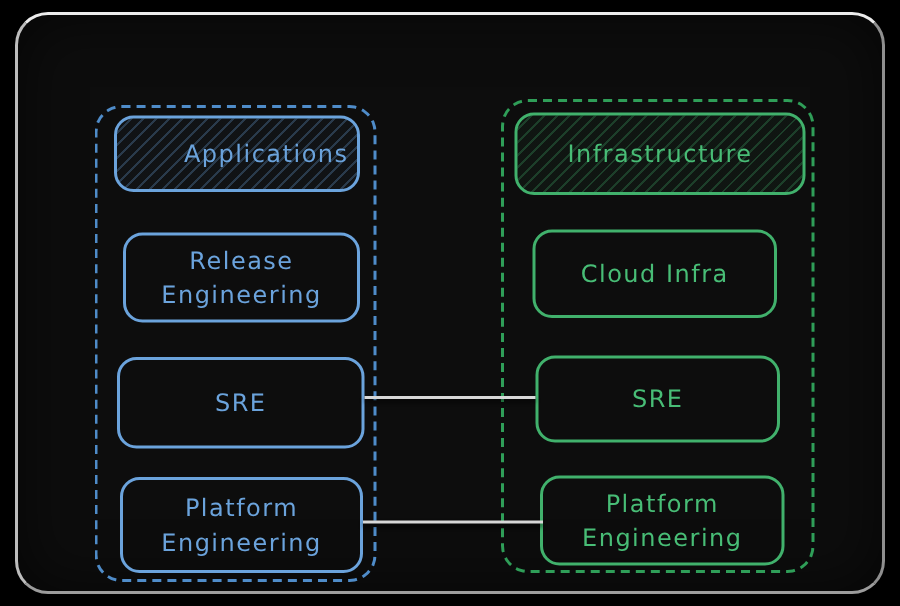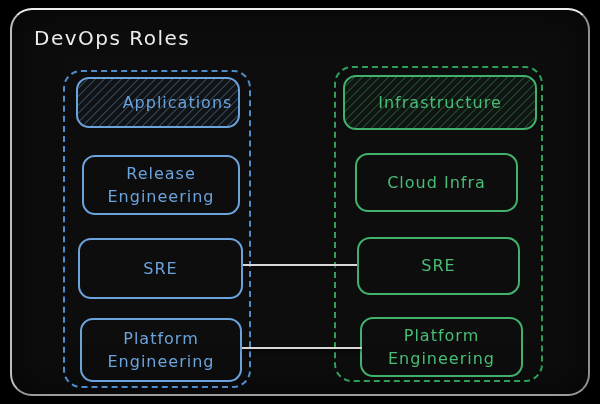--- a/index.html
+++ b/index.html
@@ -84,21 +84,20 @@
     background: #d8d8d8;
     box-shadow: 0 2px 3px rgba(0,0,0,0.65);
   }
 </style>
 </head>
 <body>
 
 <div class="canvas">
   <div class="frame"></div>
 
-  <div class="diagram-title">DevOps Roles</div>
 
   <div class="group group-left"></div>
 
   <div class="node blue hatched-blue" style="left:76px; top:77px; width:164px; height:51px;">
     <span class="node-label">Applications</span>
   </div>
 
   <div class="node blue" style="left:82px; top:155px; width:158px; height:60px;">
     <span class="node-label">Release
 Engineering</span>

